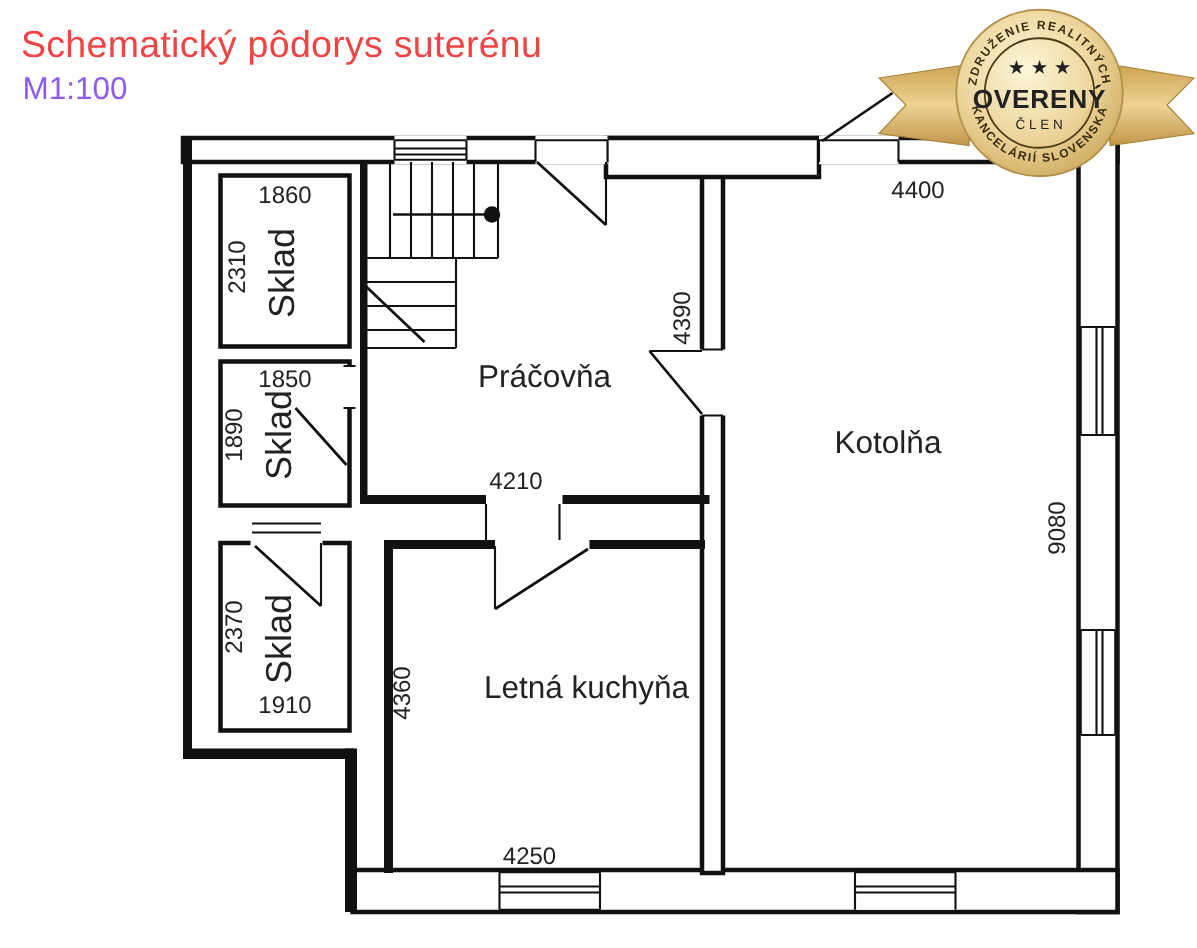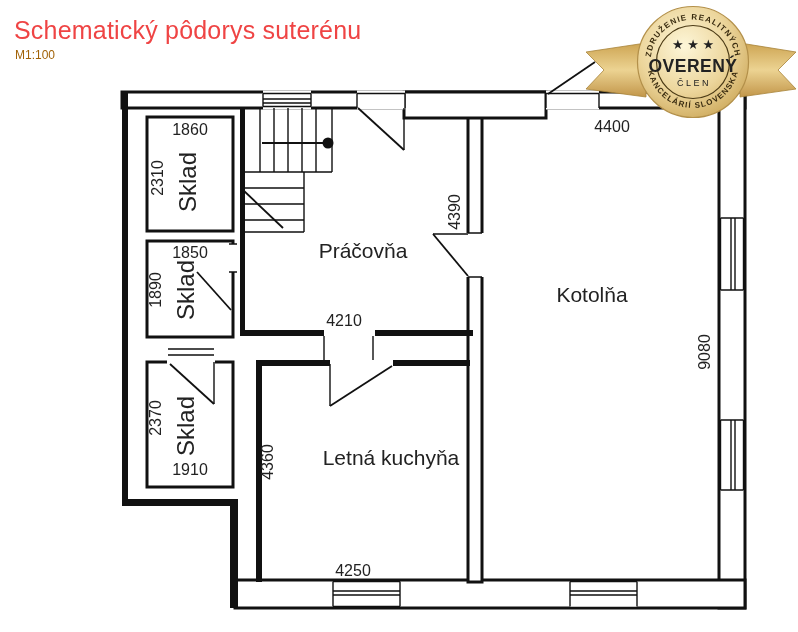--- a/index.html
+++ b/index.html
@@ -1,19 +1,19 @@
 <!DOCTYPE html>
 <html><head>
 <meta charset="utf-8">
 <style>
   html,body{margin:0;padding:0;background:#fff;}
   .page{position:relative;width:798px;height:632px;background:#ffffff;overflow:hidden;
         font-family:"Liberation Sans",sans-serif;}
   .title{position:absolute;left:14px;top:16px;font-size:25px;color:#ef4444;letter-spacing:.2px;}
-  .scale{position:absolute;left:15px;top:48px;font-size:12px;color:#a16207;}
+  .scale{position:absolute;left:15px;top:48px;font-size:21px;color:#8b5cf6;}
   svg{position:absolute;left:0;top:0;}
   svg text{font-family:"Liberation Sans",sans-serif;fill:#222;}
   .wall-stroke{fill:#ffffff;stroke:#111;stroke-width:3;}
   .wall-solid{fill:#111;}
   .thin{stroke:#111;stroke-width:1.4;fill:none;}
   .leaf{stroke:#111;stroke-width:1.8;fill:none;}
   .eraser{fill:#ffffff;stroke:none;}
   .dim{font-size:16px;}
   .room{font-size:21px;}
   .sklad{font-size:24px;}

